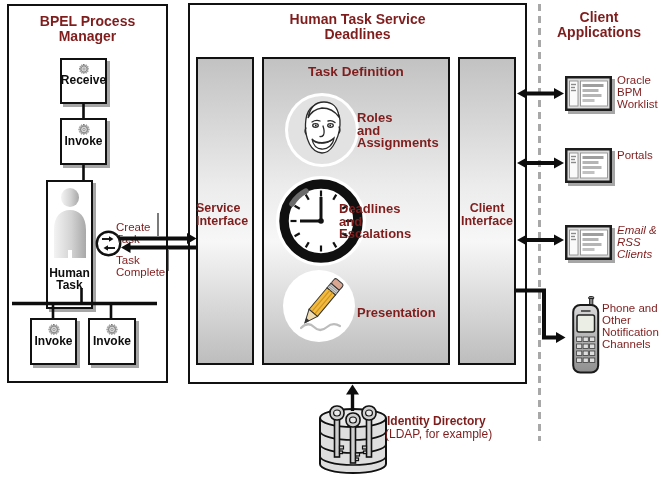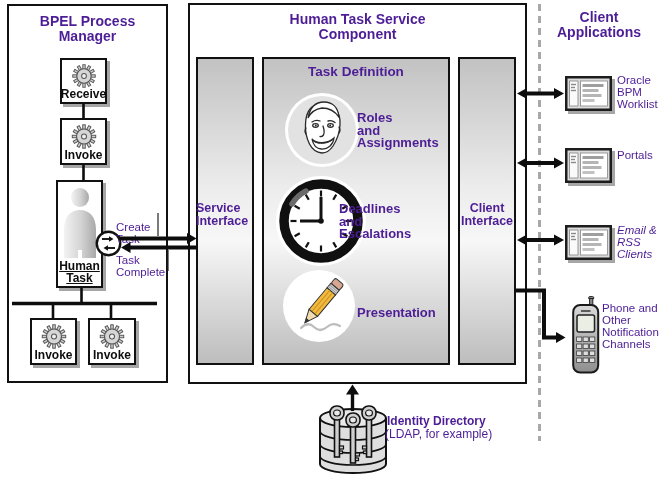--- a/index.html
+++ b/index.html
@@ -1,27 +1,27 @@
 <!DOCTYPE html>
 <html><head>
 <meta charset="utf-8">
 <style>
   html,body{margin:0;padding:0;background:#fff;}
   .canvas{position:relative;width:662px;height:480px;background:#fff;overflow:hidden;
           font-family:"Liberation Sans","DejaVu Sans",sans-serif;color:#0d0d0d;}
   .abs{position:absolute;}
-  .lbl{position:absolute;white-space:pre-line;line-height:12px;font-size:11.5px;color:#4c1d95;}
+  .lbl{position:absolute;white-space:pre-line;line-height:12px;font-size:11.5px;color:#7f1d1d;}
   .b{font-weight:bold;}
   .ctr{text-align:center;}
   
   .frame{position:absolute;background:#fff;border:2.5px solid #111;box-sizing:border-box;}
   
   .node{position:absolute;background:#fff;border:2px solid #111;box-sizing:border-box;
         box-shadow:3px 3px 0 #a6a6a6;display:flex;flex-direction:column;
-        align-items:center;justify-content:space-between;padding:4px 0 2px;}
+        align-items:center;justify-content:space-between;padding:4px 0 16px;}
   .node .nlbl{font-size:12px;font-weight:bold;line-height:12px;text-align:center;white-space:pre-line;}
   
   .iface{position:absolute;border:2.5px solid #111;box-sizing:border-box;
          background:linear-gradient(180deg,#c2c2c2 0%,#ececec 42%,#f7f7f7 60%,#bdbdbd 100%);}
   .title14{font-size:14px;line-height:15px;font-weight:bold;}
   .overlay{position:absolute;left:0;top:0;z-index:10;pointer-events:none;}
   svg{display:block;}
 </style>
 </head>
 <body>
@@ -83,21 +83,21 @@
     <div class="nlbl">Receive</div>
   </div>
 
   <div class="node" style="left:60px;top:118px;width:47px;height:47px;">
     <svg width="26" height="26" viewBox="0 0 26 26">
         <use href="#gear"></use>
       </svg>
     <div class="nlbl">Invoke</div>
   </div>
 
-  <div class="node" style="left:56px;top:180px;width:47px;height:108px;padding-top:6px;text-decoration:underline;">
+  <div class="node" style="left:46px;top:180px;width:47px;height:129px;padding-top:6px;">
     <svg width="40" height="70" viewBox="0 0 40 70">
       <ellipse cx="20" cy="9.5" rx="9" ry="9.5" fill="url(#pg)"></ellipse>
       <path d="M4,70 L4,42 C4,28 11,22 20,22 C29,22 36,28 36,42 L36,70 L22,70 L22,62 L18,62 L18,70 Z" fill="url(#pg)"></path>
     </svg>
     <div class="nlbl">Human
 Task</div>
   </div>
 
   <div class="node" style="left:30px;top:318px;width:47px;height:47px;">
     <svg width="26" height="26" viewBox="0 0 26 26">
@@ -123,21 +123,21 @@
     </svg>
   </div>
 
   <div class="lbl" style="left:116px;top:221px;">Create
 Task</div>
   <div class="lbl" style="left:116px;top:254px;">Task
 Complete</div>
 
   <div class="frame" style="left:188px;top:3px;width:339px;height:381px;"></div>
   <div class="lbl b ctr title14" style="left:188px;top:12px;width:339px;">Human Task Service
-Component</div>
+Deadlines</div>
 
   <div class="iface" style="left:196px;top:57px;width:58px;height:308px;"></div>
   <div class="lbl b ctr" style="left:196px;top:202px;width:43px;font-size:12.5px;line-height:13px;">Service
 Interface</div>
 
   <div class="iface" style="left:262px;top:57px;width:188px;height:308px;"></div>
   <div class="lbl b ctr" style="left:262px;top:66px;width:188px;font-size:13.5px;">Task Definition</div>
 
   <div class="abs" style="left:284px;top:92px;">
     <svg width="76" height="76" viewBox="0 0 76 76">

